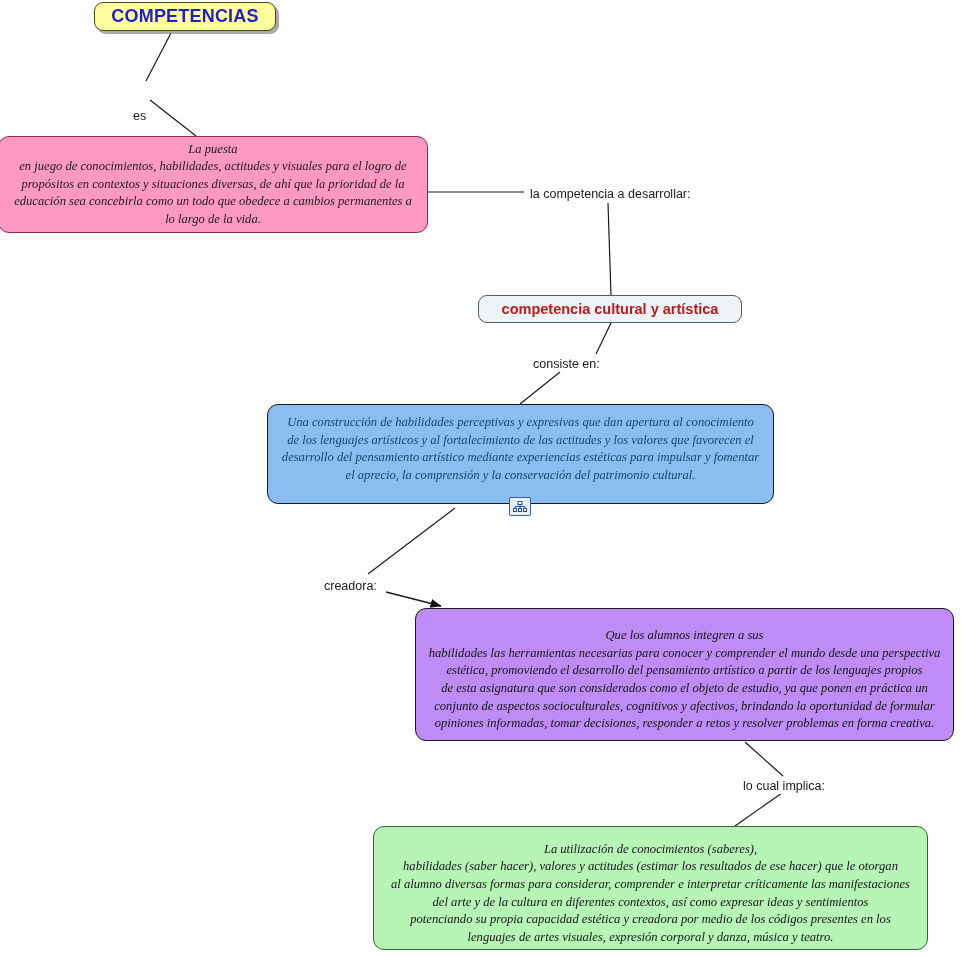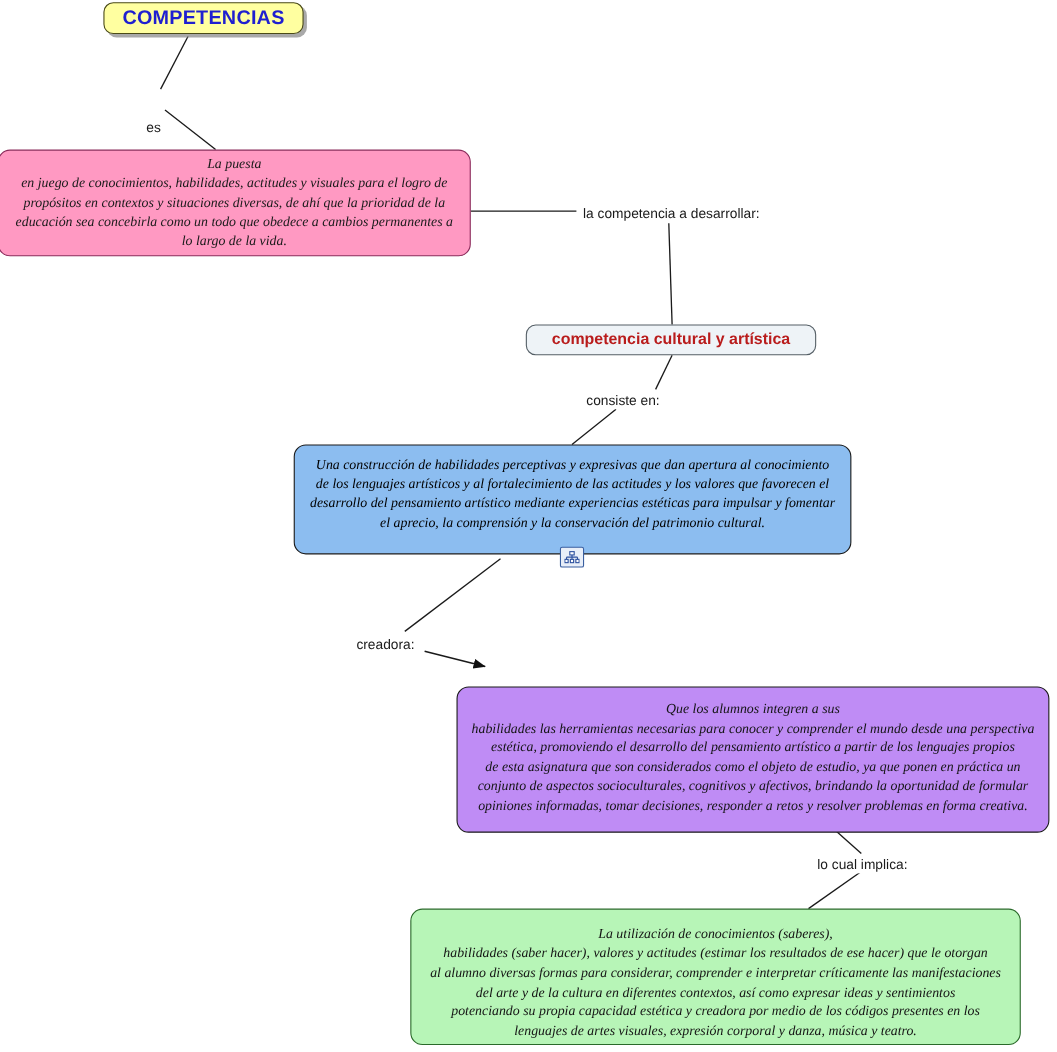--- a/index.html
+++ b/index.html
@@ -102,46 +102,46 @@
     border: 1.8px solid #1a1a1a;
     border-radius: 11px;
     align-items: flex-start;
     padding-top: 9px;
   }
   #node-construccion .node-text {
     font-family: "Liberation Serif", serif;
     font-style: italic;
     font-size: 12.6px;
     line-height: 17.6px;
-    color: #000000;
+    color: #0c4a6e;
   }
   #cmap-tool-icon {
     position: absolute;
     left: 509px;
     top: 497px;
     width: 20px;
     height: 17px;
     background: #e8eef8;
     border: 1.3px solid #3a5fa0;
     border-radius: 2px;
     display: flex;
     align-items: center;
     justify-content: center;
   }
 
   
   #node-integren {
     left: 415px;
-    top: 624px;
+    top: 608px;
     width: 539px;
     height: 133px;
     background: #bf8cf5;
     border: 1.8px solid #1a1a1a;
     border-radius: 11px;
-    align-items: flex-start;
+    align-items: center;
     padding-top: 11px;
   }
   #node-integren .node-text {
     font-family: "Liberation Serif", serif;
     font-style: italic;
     font-size: 12.6px;
     line-height: 17.6px;
     color: #141414;
   }
 

